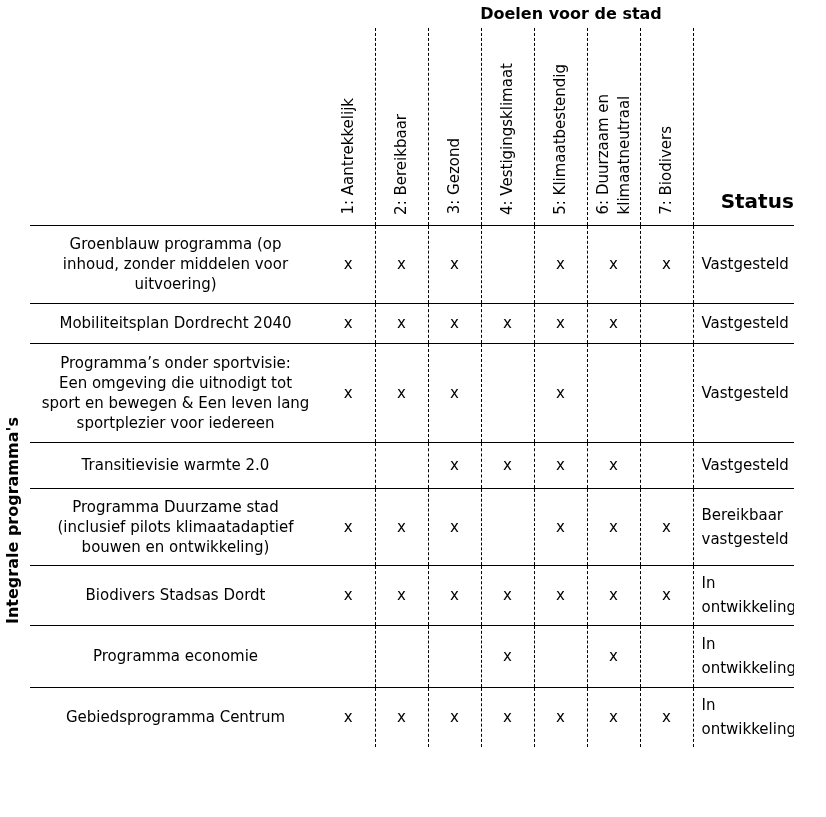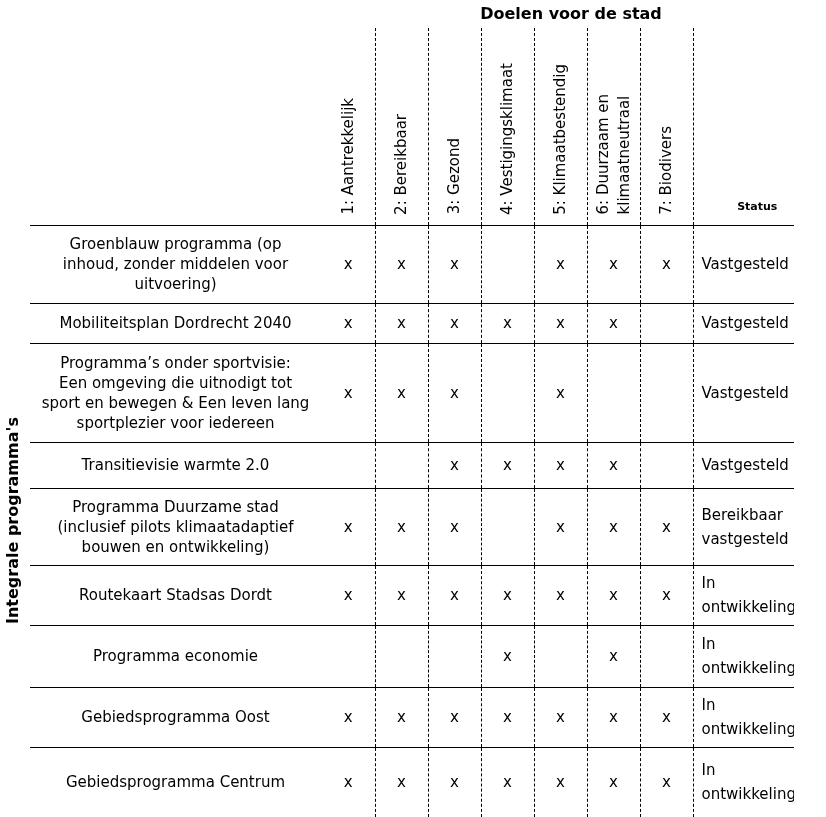--- a/index.html
+++ b/index.html
@@ -36,21 +36,21 @@
   th.goal, td.goal { border-right: 1px dashed #000000; }
   th.goal { text-align: center; padding-bottom: 6px; }
   .vtext {
     display: inline-block;
     writing-mode: vertical-rl; transform: rotate(180deg);
     white-space: pre-line; text-align: left;
     line-height: 21px; font-size: 15px;
   }
   th.status-h {
     text-align: center; vertical-align: bottom;
-    padding-bottom: 12px; font-weight: 700; font-size: 11px;
+    padding-bottom: 12px; font-weight: 700; font-size: 20px;
   }
 
   tbody tr { border-top: 1px solid #000000; }
   tbody td { vertical-align: middle; }
   td.label  { padding: 5px 6px 5px 5px; line-height: 20px; white-space: pre-line; text-align: center; }
   td.goal   { text-align: center; }
   td.status { padding-left: 8px; line-height: 24px; white-space: pre-line; }
 
   tbody tr:nth-child(1) { height: 78px; }
   tbody tr:nth-child(2) { height: 40px; }
@@ -156,21 +156,21 @@
         <td class="goal">x</td>
         <td class="goal">x</td>
         <td class="goal"></td>
         <td class="goal">x</td>
         <td class="goal">x</td>
         <td class="goal">x</td>
         <td class="status">Bereikbaar
 vastgesteld</td>
       </tr>
       <tr>
-        <td class="label">Routekaart Stadsas Dordt</td>
+        <td class="label">Biodivers Stadsas Dordt</td>
         <td class="goal">x</td>
         <td class="goal">x</td>
         <td class="goal">x</td>
         <td class="goal">x</td>
         <td class="goal">x</td>
         <td class="goal">x</td>
         <td class="goal">x</td>
         <td class="status">In
 ontwikkeling</td>
       </tr>
@@ -180,39 +180,27 @@
         <td class="goal"></td>
         <td class="goal"></td>
         <td class="goal">x</td>
         <td class="goal"></td>
         <td class="goal">x</td>
         <td class="goal"></td>
         <td class="status">In
 ontwikkeling</td>
       </tr>
       <tr>
-        <td class="label">Gebiedsprogramma Oost</td>
+        <td class="label">Gebiedsprogramma Centrum</td>
         <td class="goal">x</td>
         <td class="goal">x</td>
         <td class="goal">x</td>
         <td class="goal">x</td>
         <td class="goal">x</td>
         <td class="goal">x</td>
         <td class="goal">x</td>
         <td class="status">In
 ontwikkeling</td>
       </tr>
-      <tr>
-        <td class="label">Gebiedsprogramma Centrum</td>
-        <td class="goal">x</td>
-        <td class="goal">x</td>
-        <td class="goal">x</td>
-        <td class="goal">x</td>
-        <td class="goal">x</td>
-        <td class="goal">x</td>
-        <td class="goal">x</td>
-        <td class="status">In
-ontwikkeling</td>
-      </tr>
     </tbody>
   </table>
 
 </div>
 
 </body></html>

